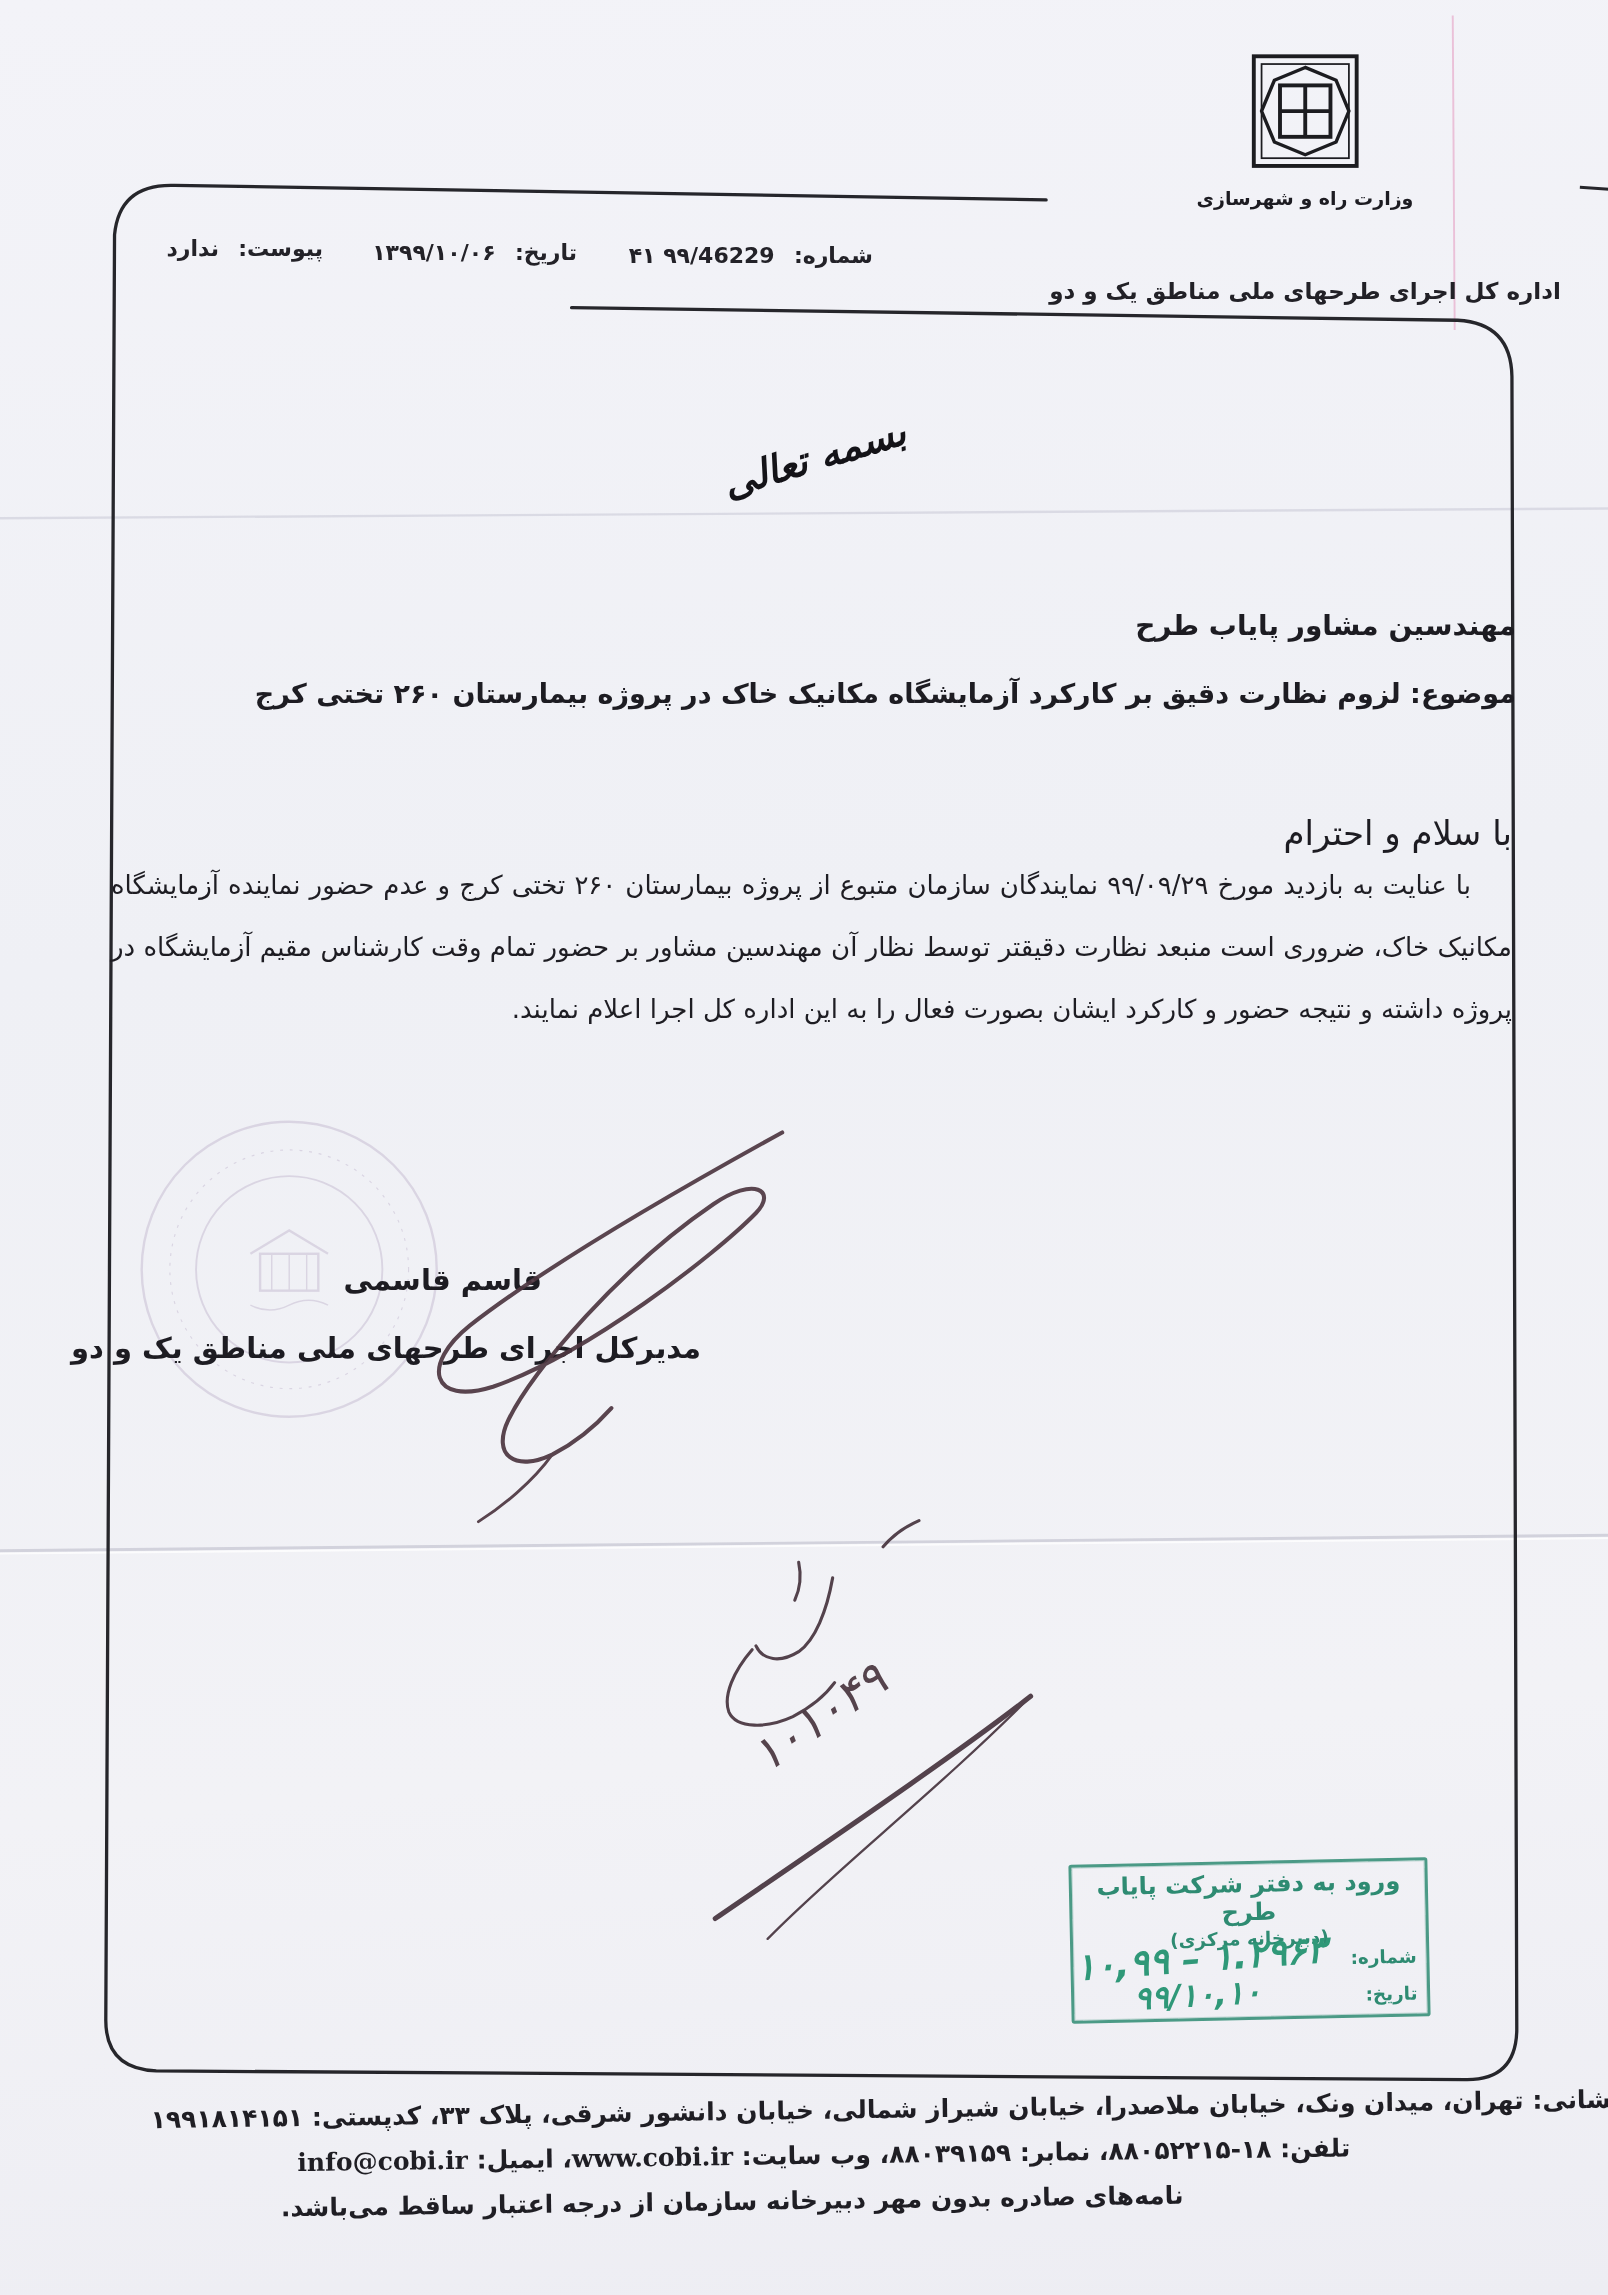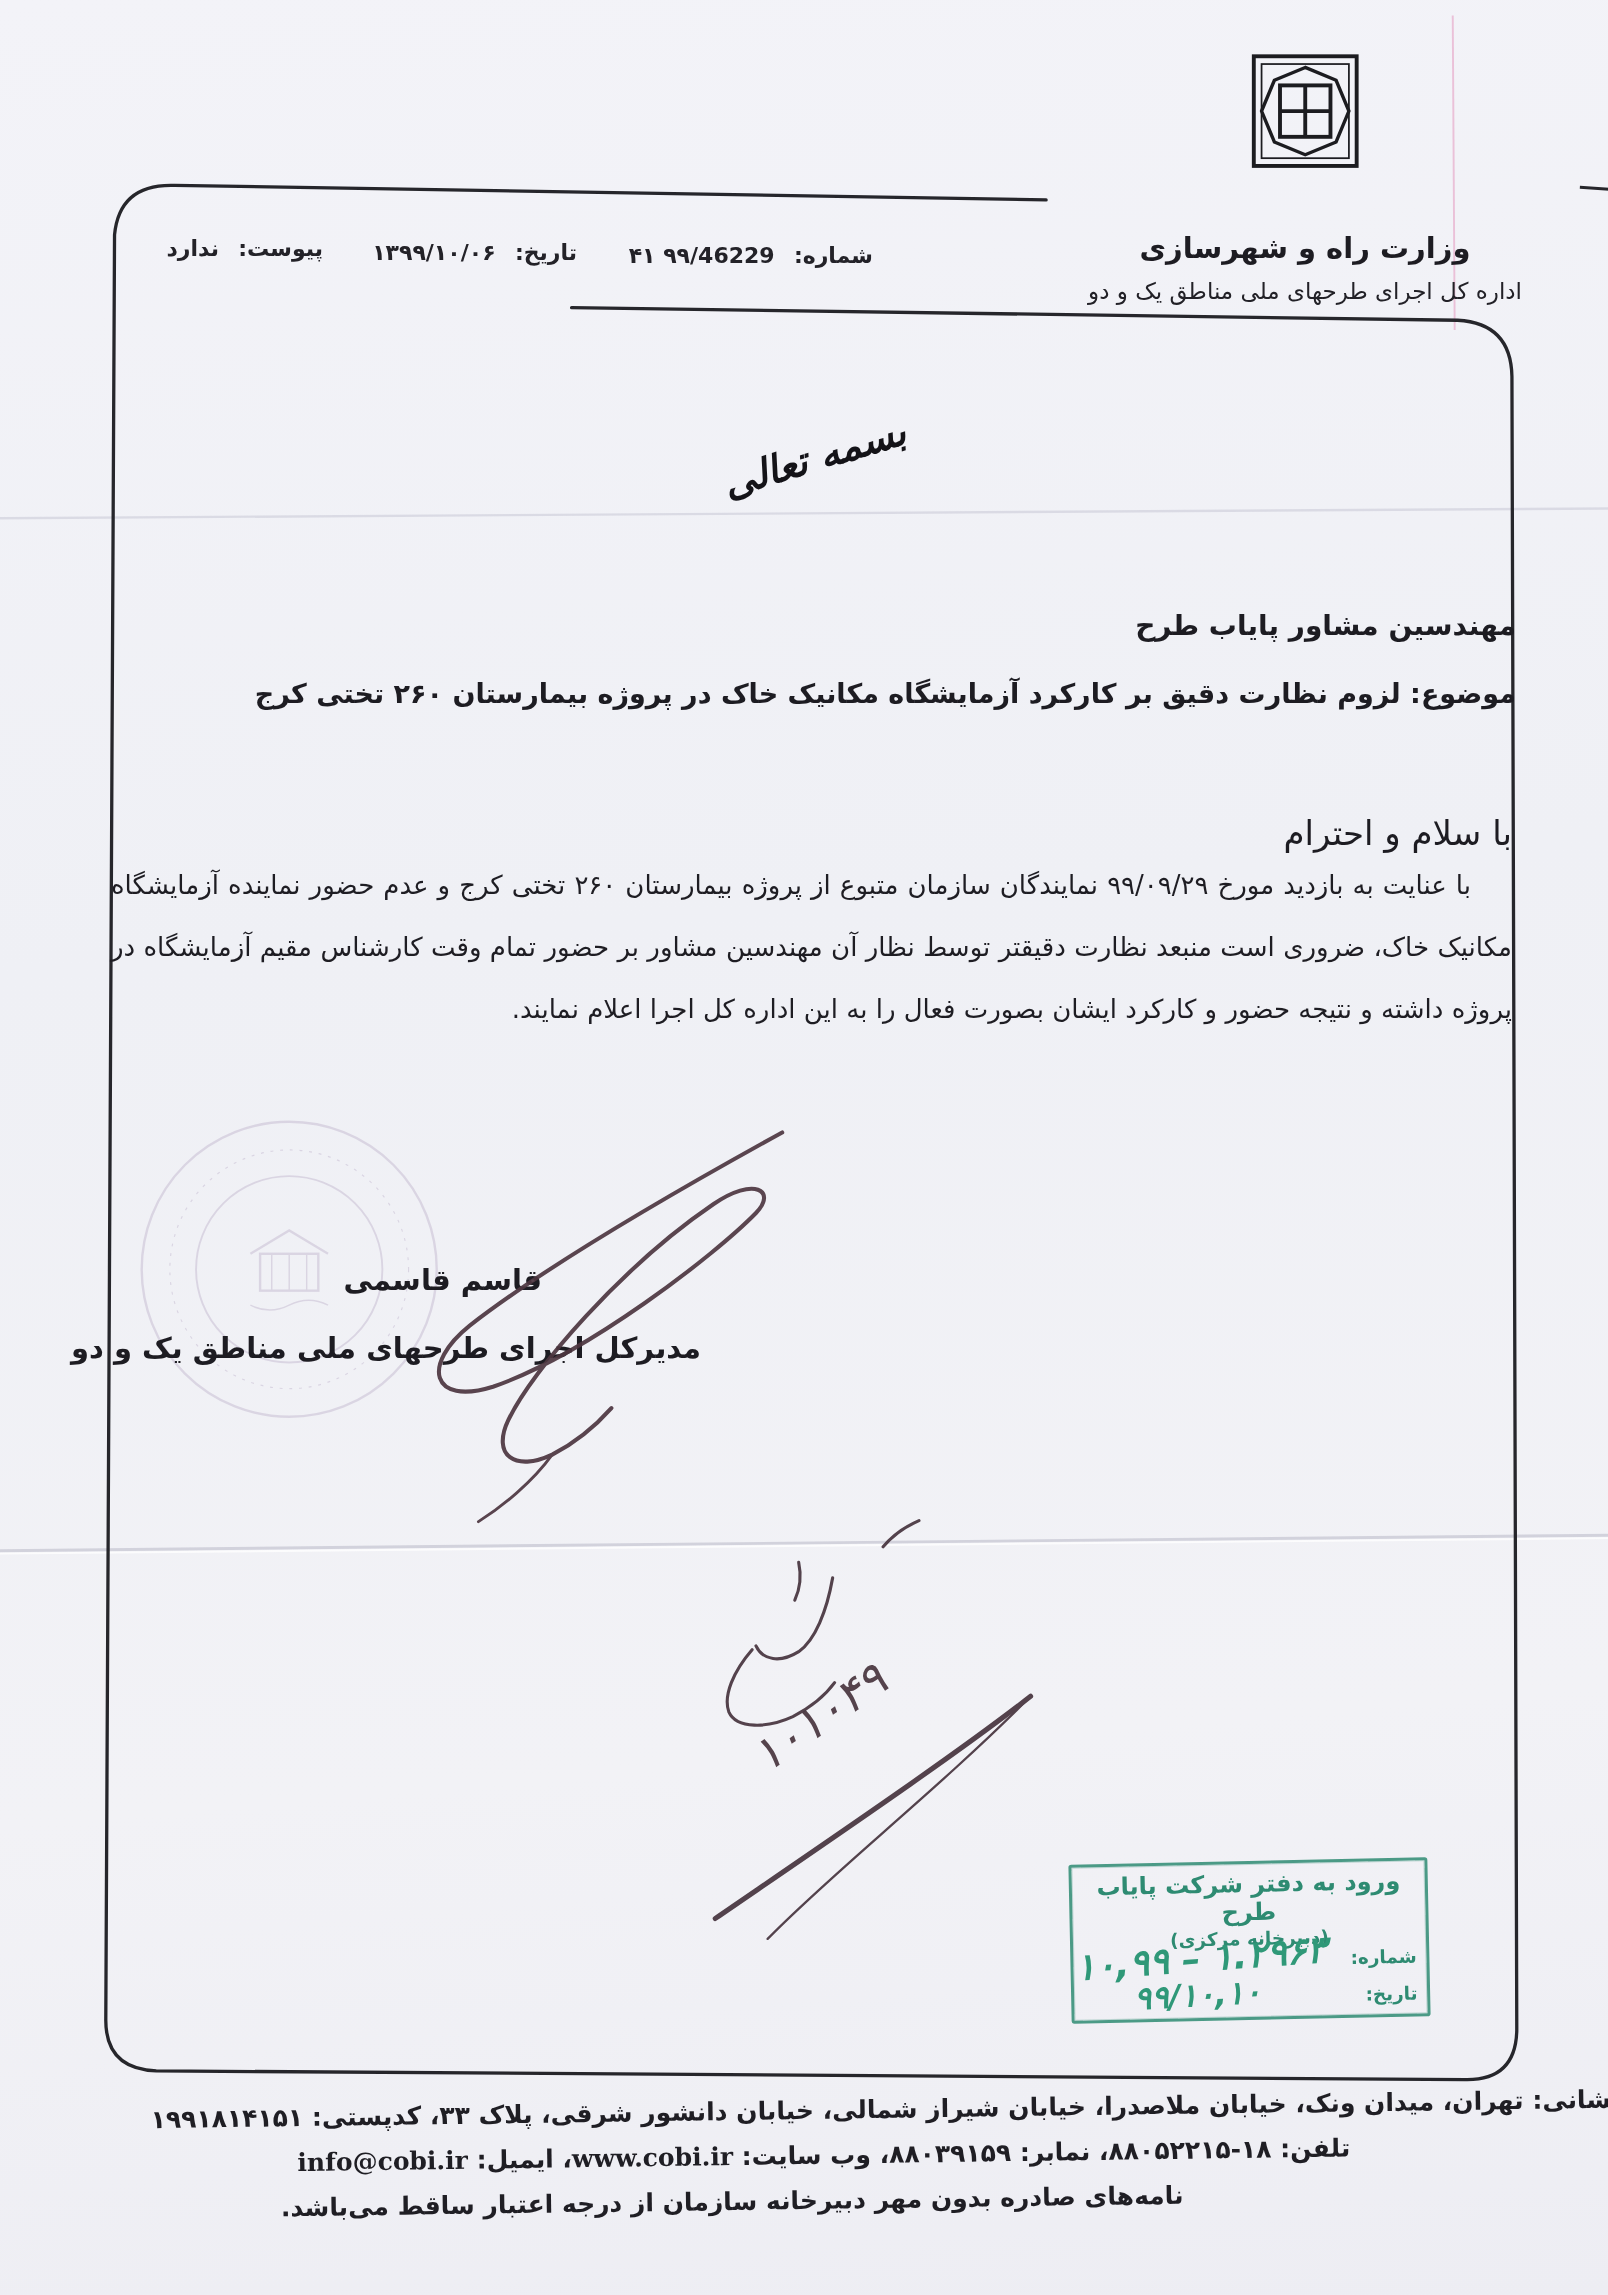--- a/index.html
+++ b/index.html
@@ -12,23 +12,23 @@
     position:relative; width:1609px; height:2296px;
     background:linear-gradient(175deg,#f3f3f8 0%, #eff0f5 40%, #f2f2f6 75%, #ededf3 100%);
     color:#1d1c22;
   }
   .abs { position:absolute; }
   .rtl { direction:rtl; unicode-bidi:embed; }
   .num { direction:ltr; unicode-bidi:isolate; display:inline-block; }
   svg.layer { position:absolute; left:0; top:0; pointer-events:none; }
 
   .header-line { text-align:center; white-space:nowrap; }
-  .ministry   { font-size:29px; font-weight:bold; letter-spacing:0px;margin-top:44px; }
+  .ministry   { font-size:19px; font-weight:bold; letter-spacing:0px; }
   .org-line   { font-size:24px; font-weight:bold; color:#26252b; }
-  .dept-line  { font-size:23px; font-weight:normal; color:#222127; }
+  .dept-line  { font-size:23px; font-weight:bold; color:#222127; }
 
   .meta-group { font-size:22px; font-weight:bold; white-space:nowrap; color:#232228; }
   .meta-group .lbl { margin-left:11.6px; }
 
   .besmele {
     font-size:39px; font-weight:bold; font-style:italic;
     transform:rotate(-17deg); white-space:nowrap; color:#141318;
   }
   .recipient { font-size:28px; font-weight:bold; white-space:nowrap; }
   .subject   { font-size:27px; font-weight:bold; white-space:nowrap; }

